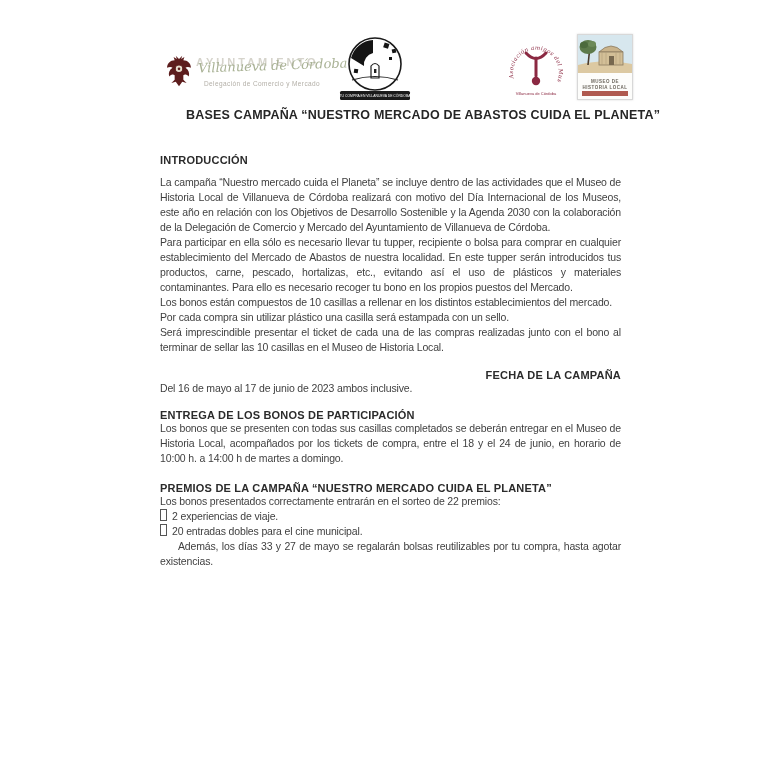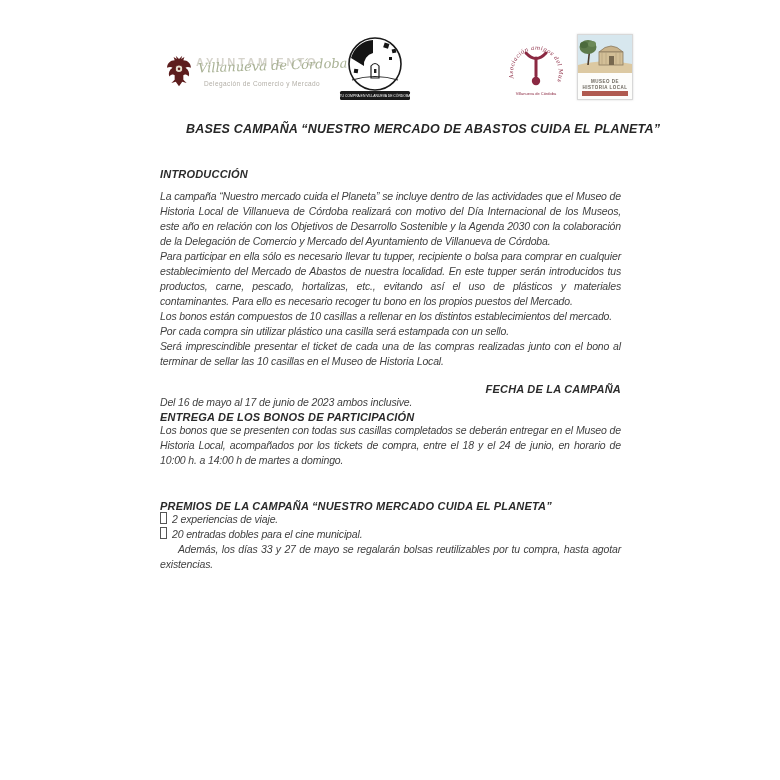--- a/index.html
+++ b/index.html
@@ -34,33 +34,33 @@
     border:1px solid #d8d8d8; box-shadow:0 0 2px rgba(0,0,0,.15);
     background:#fdfdfb; box-sizing:border-box;
   }
   .museo-caption {
     font-size:4.5px; line-height:5.5px; color:#6b655c; text-align:center;
     letter-spacing:0.5px; margin-top:2px; font-weight:bold;
   }
   .museo-strip { position:absolute; left:4px; right:4px; bottom:3px; height:5px; background:#b05a50; }
 
   
-  .content { position:absolute; left:160px; top:122px; width:461px;font-style:italic; }
+  .content { position:absolute; left:160px; top:108px; width:461px; }
   .doc-title {
     font-size:12.5px; font-weight:bold; color:#262626; text-align:center;
     transform:translateX(26px); letter-spacing:0.2px; white-space:nowrap;
   }
   .h {
     font-size:11px; font-weight:bold; color:#2b2b2b; letter-spacing:0.2px;
     margin:0;
   }
   .h-intro   { margin-top:32px; margin-bottom:9px; }
   .h-fecha   { margin-top:14px;text-align:right; }
-  .h-entrega { margin-top:1px; }
-  .h-premios { margin-top:32px; }
+  .h-entrega { margin-top:13px; }
+  .h-premios { margin-top:16px; }
   p.body {
     margin:0; font-size:10.5px; line-height:15px; letter-spacing:-0.15px;
     text-align:justify; color:#3f3f3f;
   }
   p.noj { text-align:left; }
   .mt-9  { margin-top:9px; }
   .mt-8  { margin-top:8px; }
   .mt-7  { margin-top:7px; }
   .mt-11 { margin-top:11px; }
   .indent { text-indent:18px; }
@@ -153,20 +153,21 @@
     <p class="body noj">Por cada compra sin utilizar plástico una casilla será estampada con un sello.</p>
     <p class="body">Será imprescindible presentar el ticket de cada una de las compras realizadas junto con el bono al terminar de sellar las 10 casillas en el Museo de Historia Local.</p>
 
     <h2 class="h h-fecha">FECHA DE LA CAMPAÑA</h2>
     <p class="body noj mt-9">Del 16 de mayo al 17 de junio de 2023 ambos inclusive.</p>
 
     <h2 class="h h-entrega">ENTREGA DE LOS BONOS DE PARTICIPACIÓN</h2>
     <p class="body mt-9">Los bonos que se presenten con todas sus casillas completados se deberán entregar en el Museo de Historia Local, acompañados por los tickets de compra, entre el 18 y el 24 de junio, en horario de 10:00 h. a 14:00 h de martes a domingo.</p>
 
     <h2 class="h h-premios">PREMIOS DE LA CAMPAÑA “NUESTRO MERCADO CUIDA EL PLANETA”</h2>
+    <p class="body noj mt-9">Los bonos presentados correctamente entrarán en el sorteo de 22 premios:</p>
     <p class="body noj mt-11">
       <span class="tofu"></span><span>2 experiencias de viaje.</span>
     </p>
     <p class="body noj mt-8">
       <span class="tofu"></span><span>20 entradas dobles para el cine municipal.</span>
     </p>
     <p class="body indent mt-7">Además, los días 33 y 27 de mayo se regalarán bolsas reutilizables por tu compra, hasta agotar existencias.</p>
 
   </div>
 </div>

